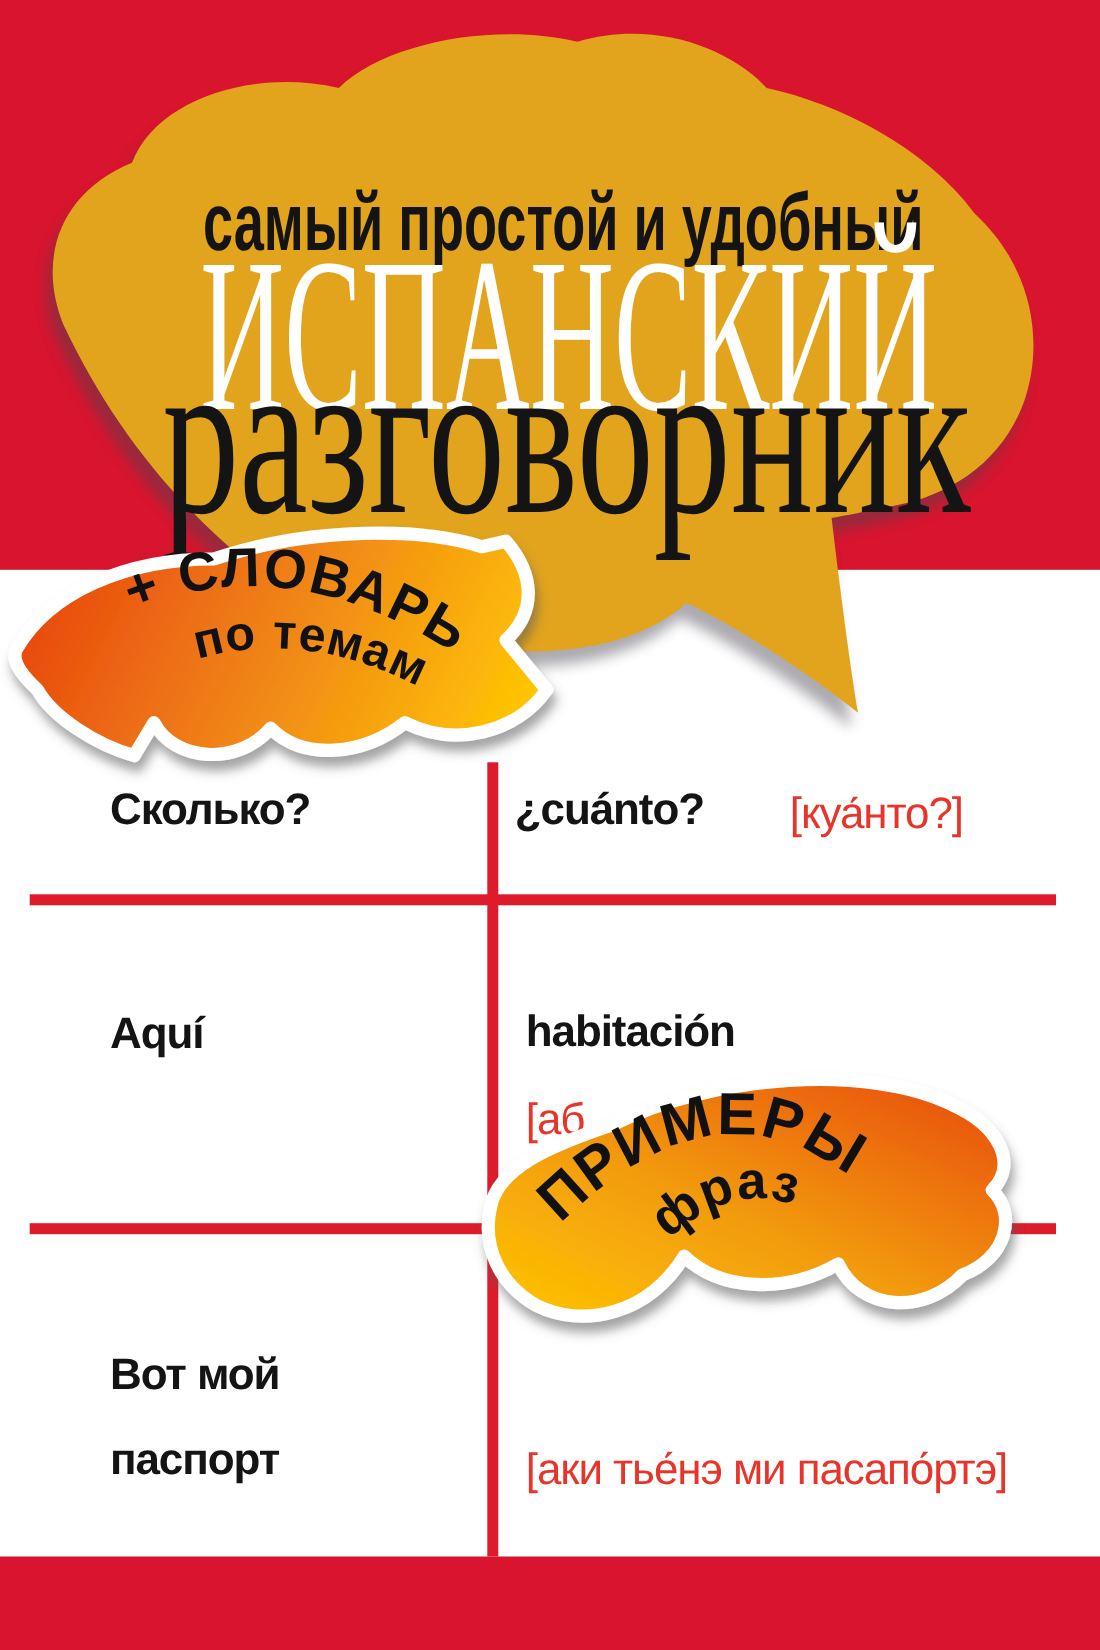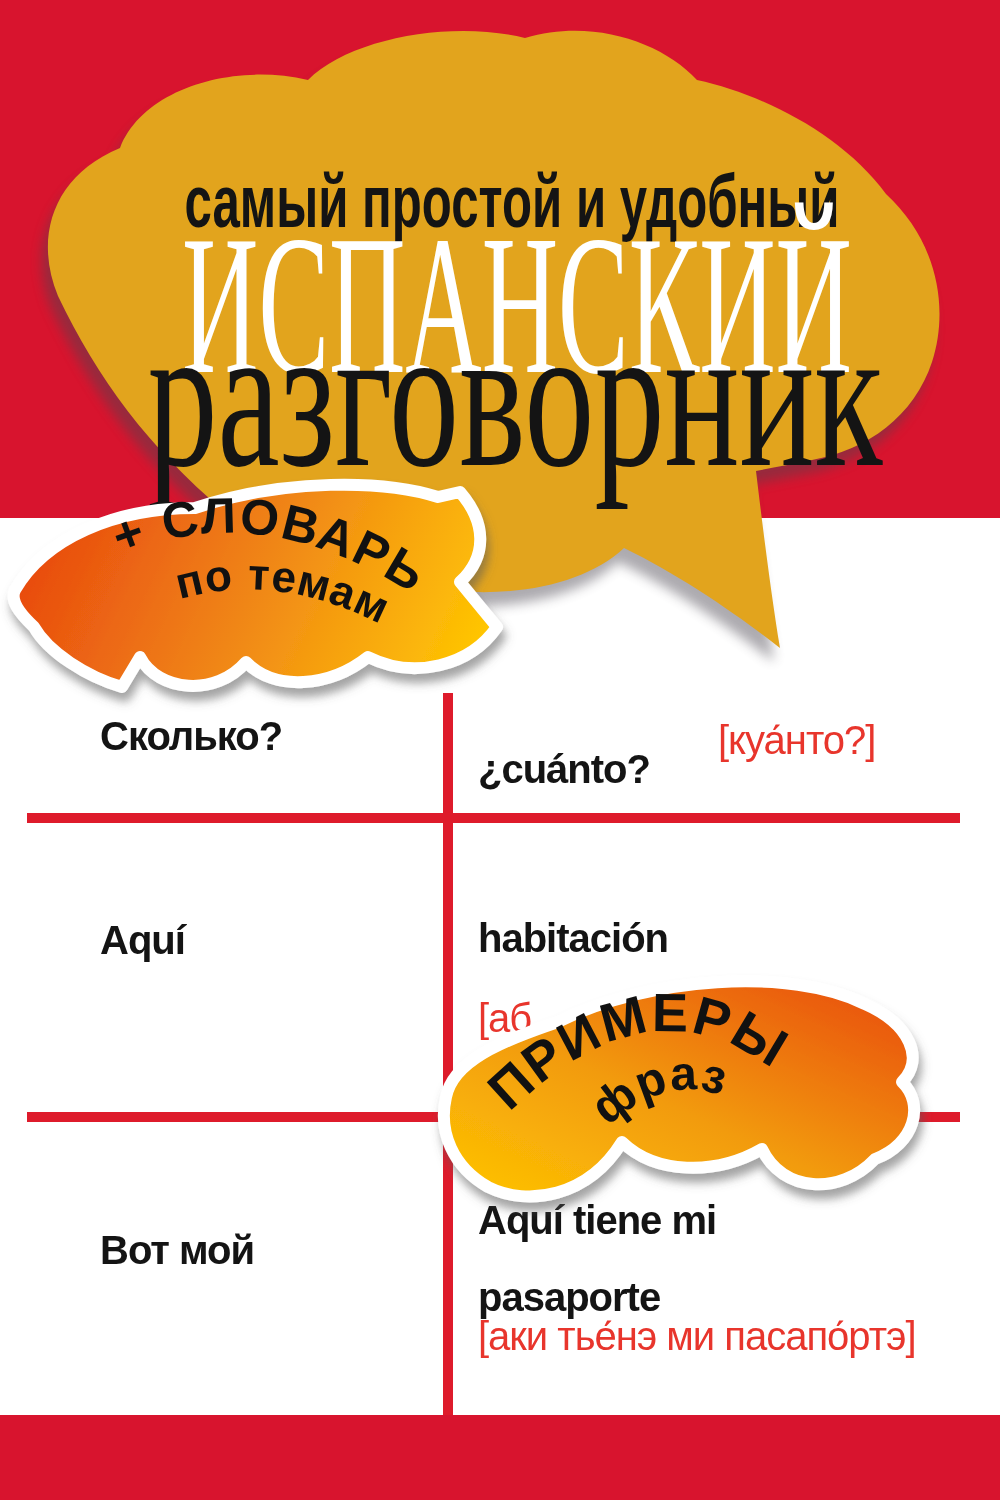--- a/index.html
+++ b/index.html
@@ -27,33 +27,30 @@
 
   <div class="abs band" style="top:0;height:518px;"></div>
 
   <div class="abs band" style="top:1415px;height:85px;"></div>
 
   <div class="abs tline" style="left:443px;top:693px;width:10px;height:722px;"></div>
   <div class="abs tline" style="left:27px;top:813px;width:933px;height:10px;"></div>
   <div class="abs tline" style="left:27px;top:1112px;width:933px;height:10px;"></div>
 
   <div class="abs cell" style="left:100px;top:716px;">Сколько?</div>
-  <div class="abs cell" style="left:478px;top:716px;margin-top:33px;">¿cuánto?</div>
+  <div class="abs cell" style="left:468px;top:716px;">¿cuánto?</div>
   <div class="abs tr-red" style="left:718px;top:720px;">[куа́нто?]</div>
 
   <div class="abs cell" style="left:100px;top:920px;">Aquí</div>
   <div class="abs cell" style="left:478px;top:918px;">habitación</div>
   <div class="abs tr-red" style="left:478px;top:998px;">[аб</div>
 
   <div class="abs cell two-line" style="left:100px;top:1212px;">
     <div>Вот мой</div>
-  </div>
-  <div class="abs cell two-line" style="left:478px;top:1182px;">
-    <div>Aquí tiene mi</div>
-    <div>pasaporte</div>
+    <div>паспорт</div>
   </div>
   <div class="abs tr-red" style="left:478px;top:1316px;">[аки тье́нэ ми пасапо́ртэ]</div>
 
   <svg class="abs" style="left:0;top:0;" width="1000" height="720" viewBox="0 0 1000 720">
     <defs>
       <filter id="softblur" x="-20%" y="-20%" width="140%" height="140%">
         <feGaussianBlur stdDeviation="6"></feGaussianBlur>
       </filter>
     </defs>
 

